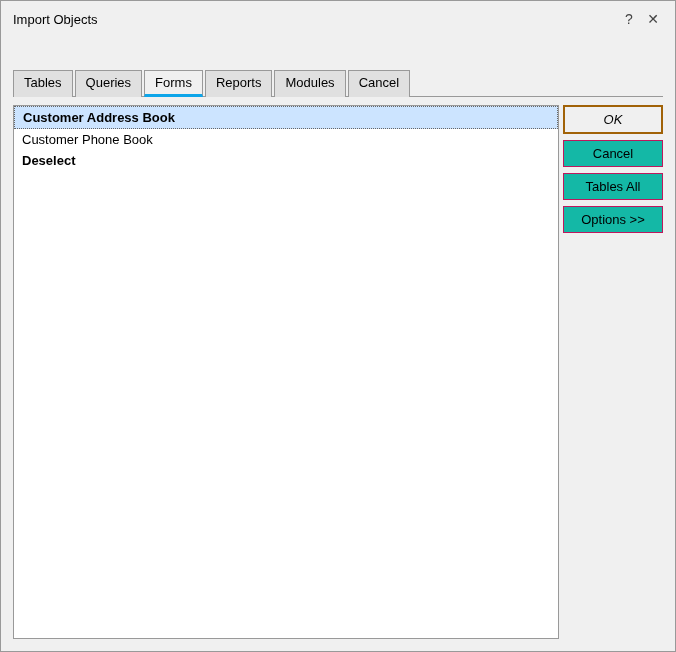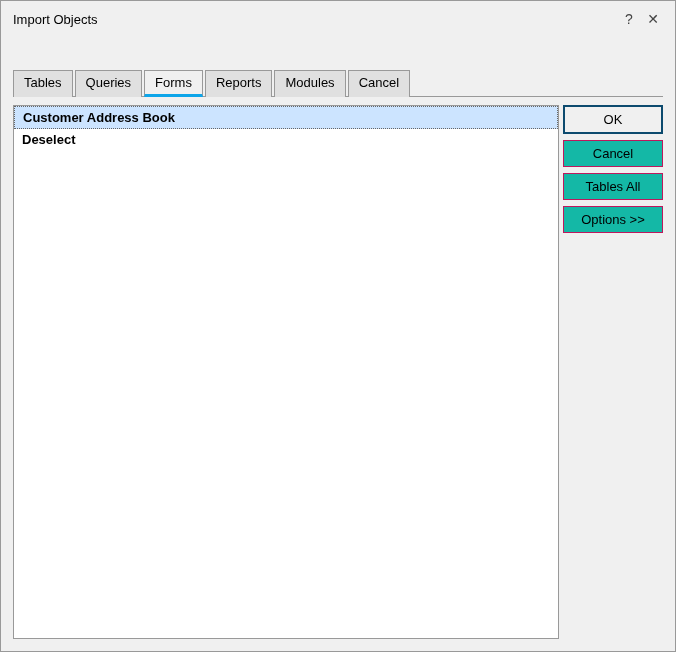--- a/index.html
+++ b/index.html
@@ -143,22 +143,23 @@
       padding: 5px 8px;
       border: 1px solid #be185d;
       background: #14b8a6;
       cursor: pointer;
       font-size: 13px;
       text-align: center;
       color: #000;
     }
 
     .dialog-btn.primary {
-      border: 2px solid #0c4a6e;
-      background: #f0f0f0;
+      border: 2px solid #a16207;
+      background: #f0f0f0;
+      font-style: italic;
     }
   </style>
 </head>
 <body>
 
 <div class="dialog-window">
 
   <div class="title-bar">
     <div class="title-bar-left">
       <span class="title-text">Import Objects</span>
@@ -177,20 +178,21 @@
       <div class="tab active">Forms</div>
       <div class="tab">Reports</div>
       <div class="tab">Modules</div>
       <div class="tab">Cancel</div>
     </div>
 
     <div class="content-area">
 
       <div class="list-container">
         <div class="list-item selected bold-item">Customer Address Book</div>
+        <div class="list-item">Customer Phone Book</div>
         <div class="list-item bold-item">Deselect</div>
       </div>
 
       <div class="buttons-panel">
         <button class="dialog-btn primary">OK</button>
         <button class="dialog-btn">Cancel</button>
         <button class="dialog-btn">Tables All</button>
         <button class="dialog-btn">Options &gt;&gt;</button>
       </div>
     </div>

